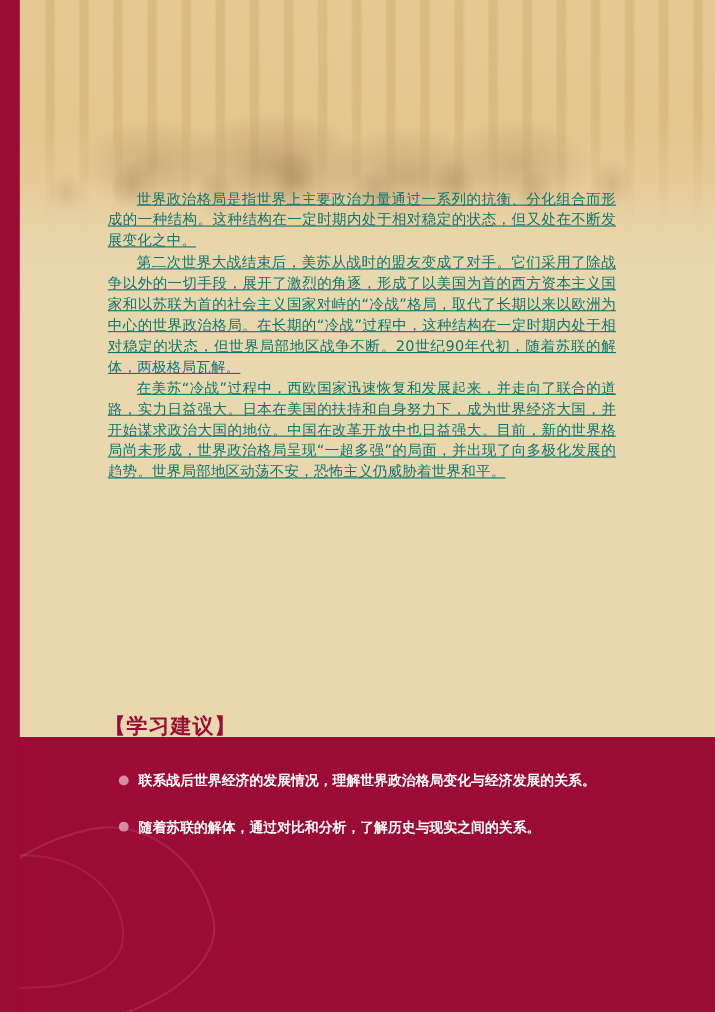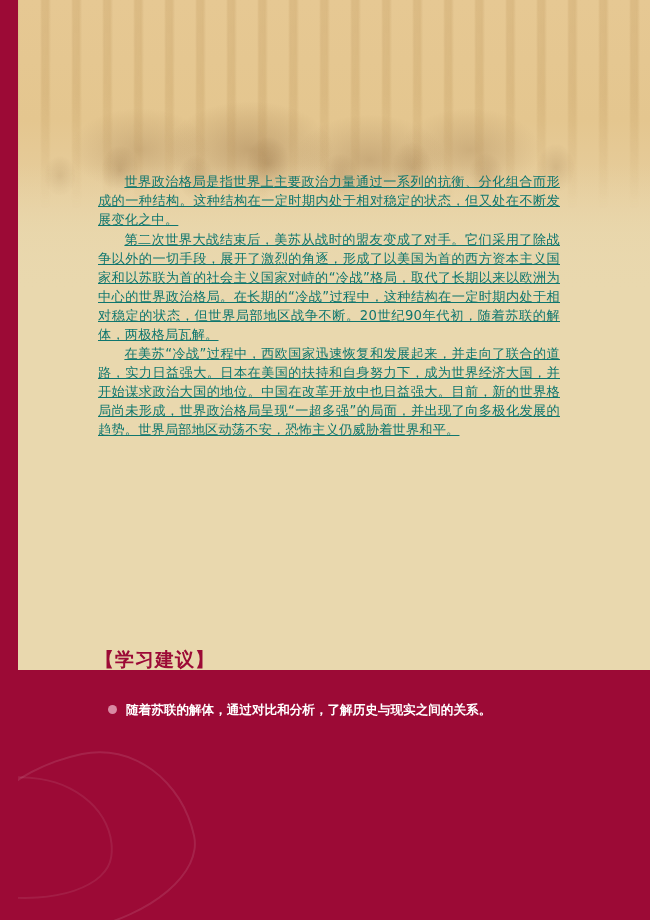--- a/index.html
+++ b/index.html
@@ -215,17 +215,21 @@
   <div class="bottom-panel">
     <div class="swirl"></div>
     <div class="swirl2"></div>
   </div>
 
   <div class="section-heading">【学习建议】</div>
 
   <div class="suggestions">
     <div class="suggestion-item">
       <span class="bullet"></span>
+      <span class="suggestion-text">联系战后世界经济的发展情况，理解世界政治格局变化与经济发展的关系。</span>
+    </div>
+    <div class="suggestion-item">
+      <span class="bullet"></span>
       <span class="suggestion-text">随着苏联的解体，通过对比和分析，了解历史与现实之间的关系。</span>
     </div>
   </div>
 
 </div>
 
 </body></html>

